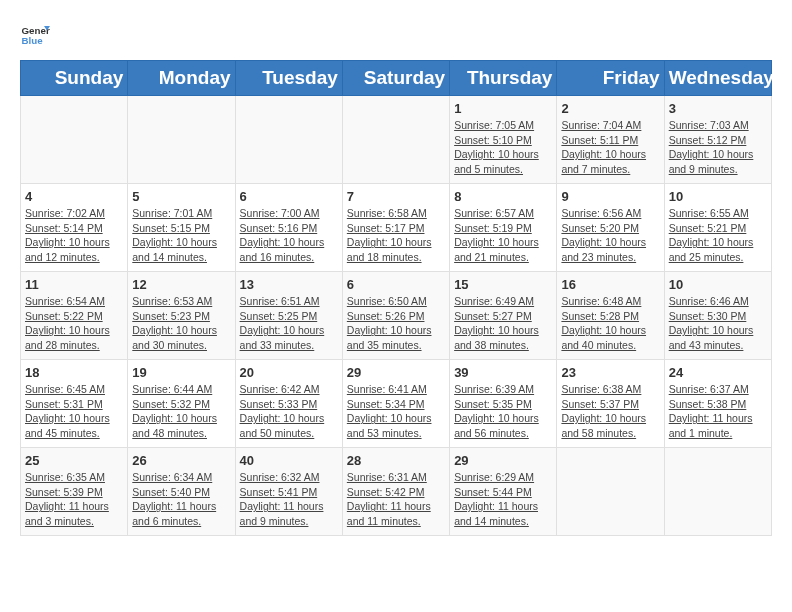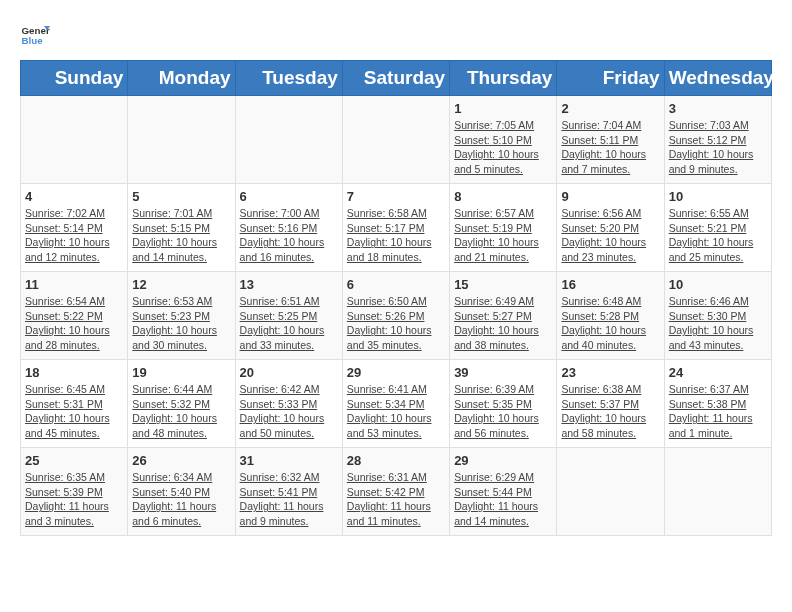--- a/index.html
+++ b/index.html
@@ -226,21 +226,21 @@
       <tr>
         <td>
           <span class="day-number">25</span>
           <div class="day-info">Sunrise: 6:35 AM<br>Sunset: 5:39 PM<br>Daylight: 11 hours<br>and 3 minutes.</div>
         </td>
         <td>
           <span class="day-number">26</span>
           <div class="day-info">Sunrise: 6:34 AM<br>Sunset: 5:40 PM<br>Daylight: 11 hours<br>and 6 minutes.</div>
         </td>
         <td>
-          <span class="day-number">31</span>
+          <span class="day-number">40</span>
           <div class="day-info">Sunrise: 6:32 AM<br>Sunset: 5:41 PM<br>Daylight: 11 hours<br>and 9 minutes.</div>
         </td>
         <td>
           <span class="day-number">28</span>
           <div class="day-info">Sunrise: 6:31 AM<br>Sunset: 5:42 PM<br>Daylight: 11 hours<br>and 11 minutes.</div>
         </td>
         <td>
           <span class="day-number">29</span>
           <div class="day-info">Sunrise: 6:29 AM<br>Sunset: 5:44 PM<br>Daylight: 11 hours<br>and 14 minutes.</div>
         </td>

